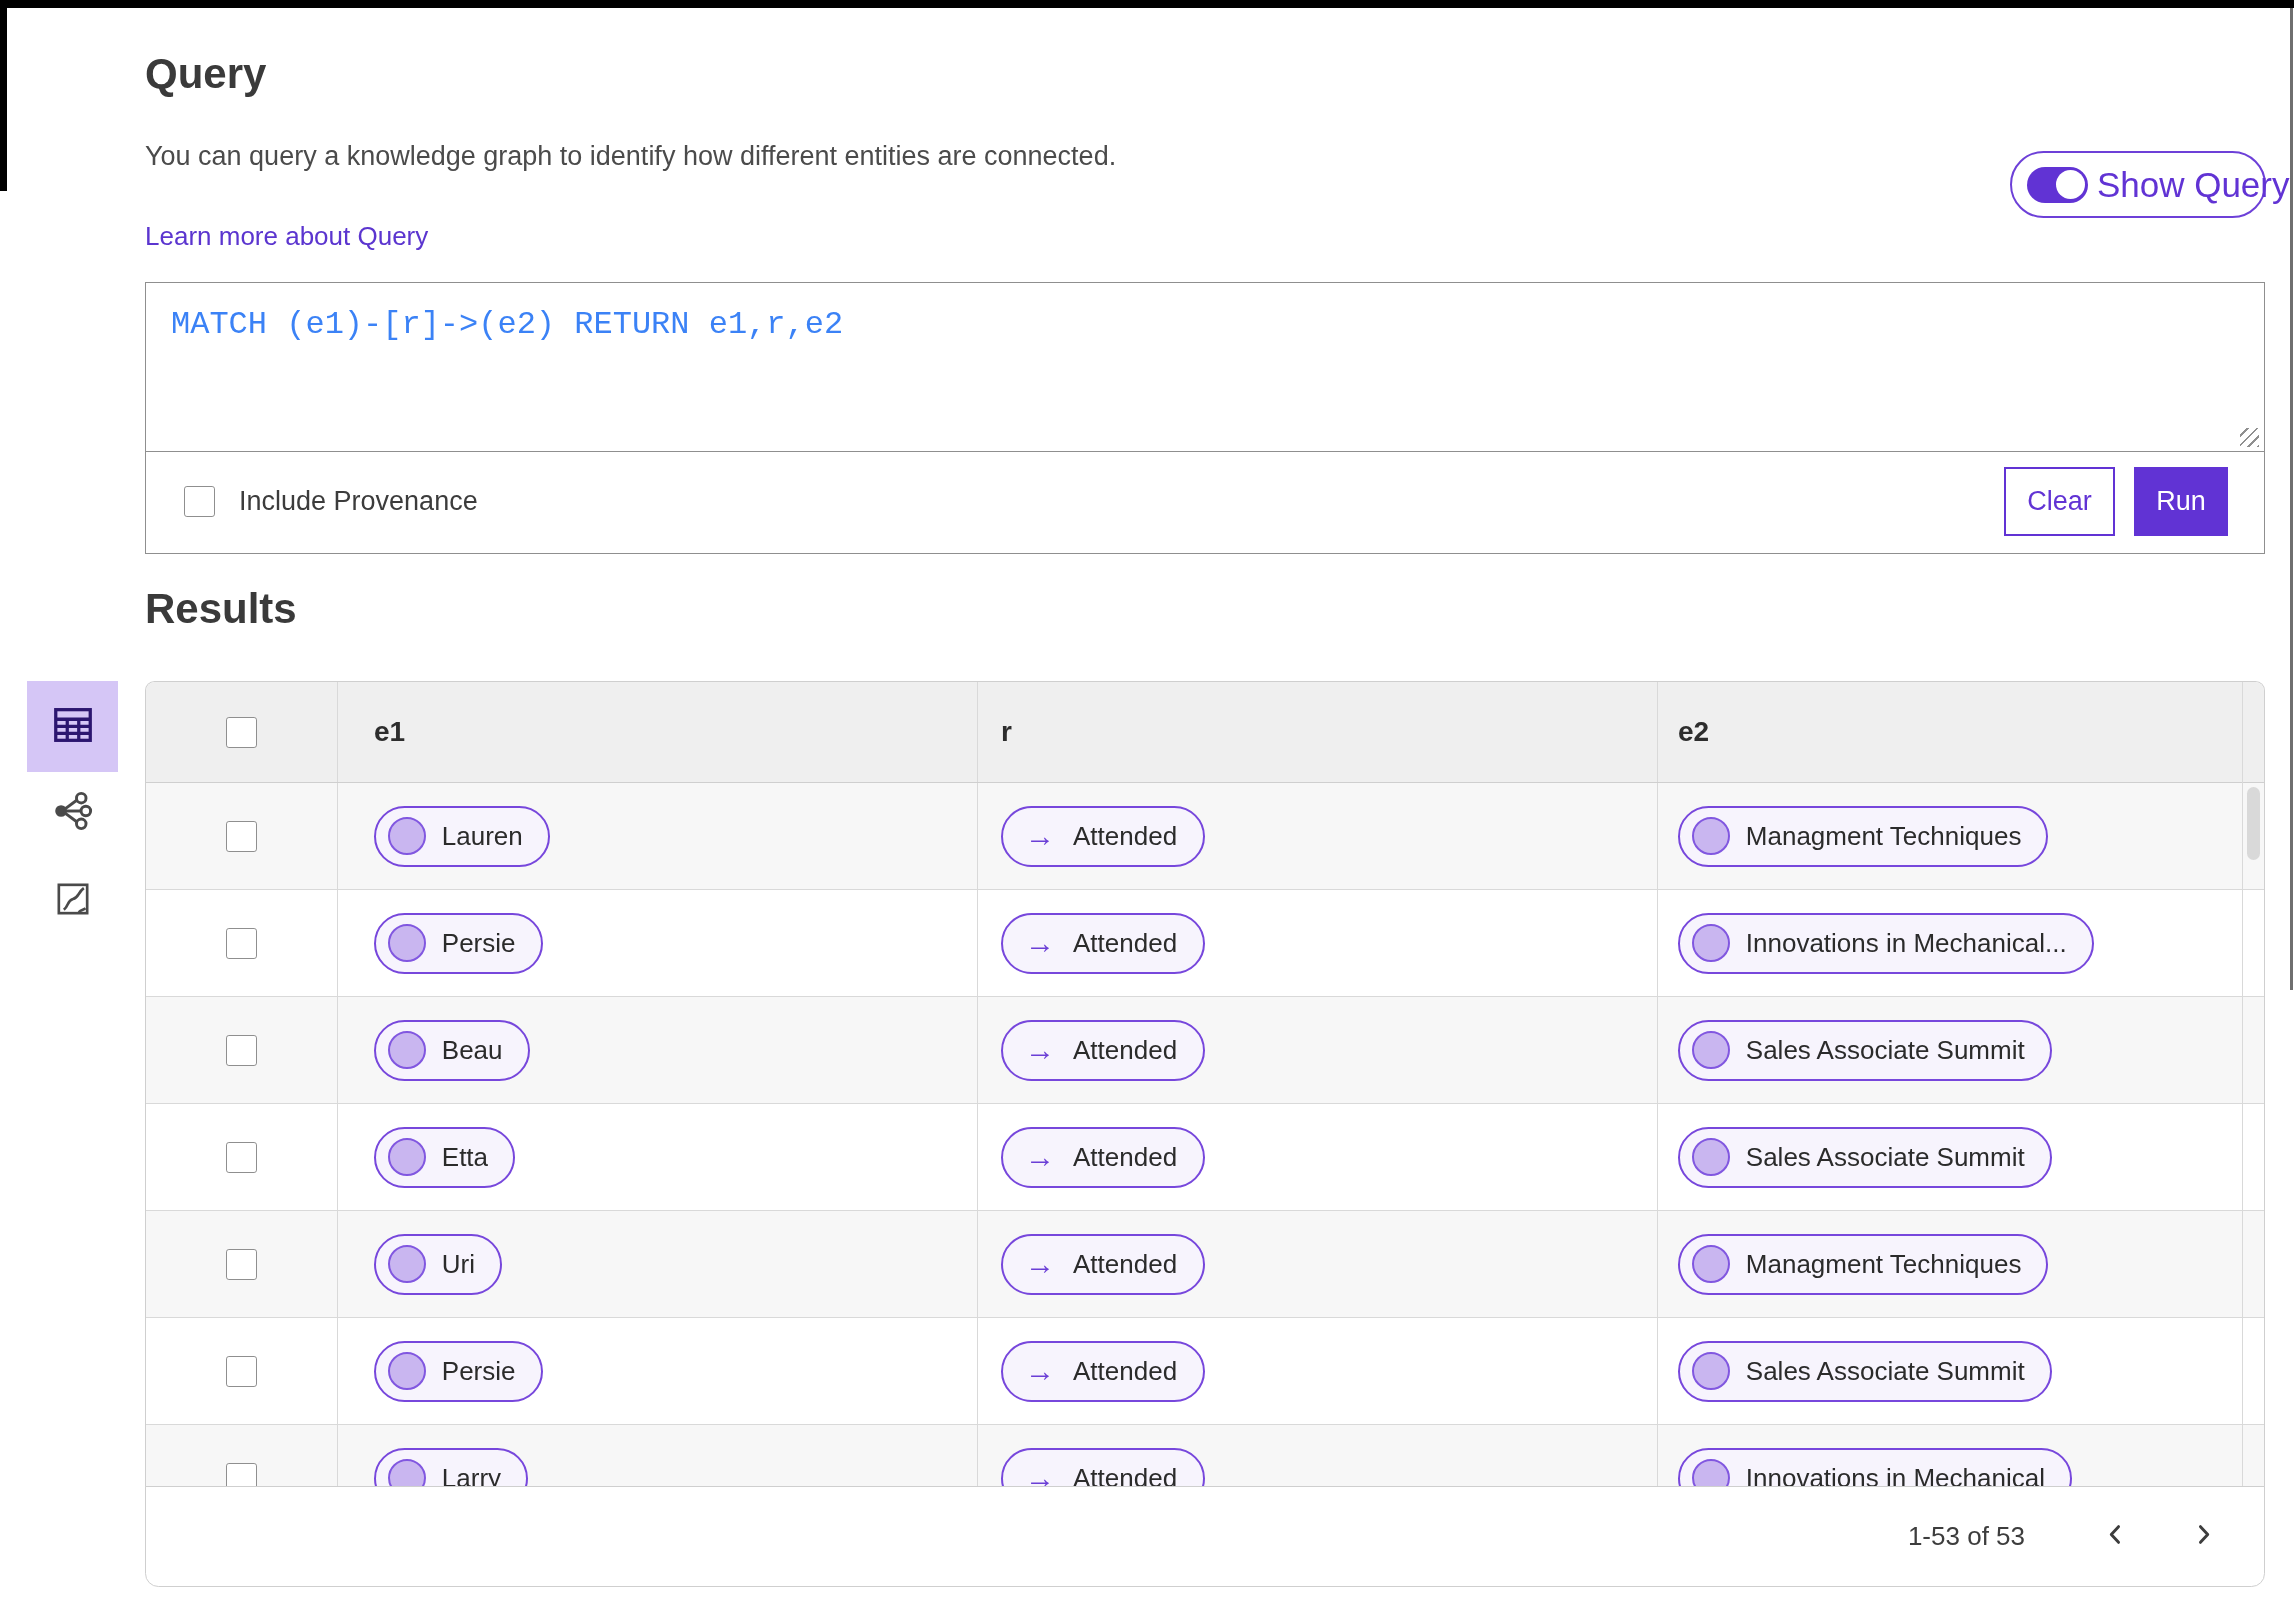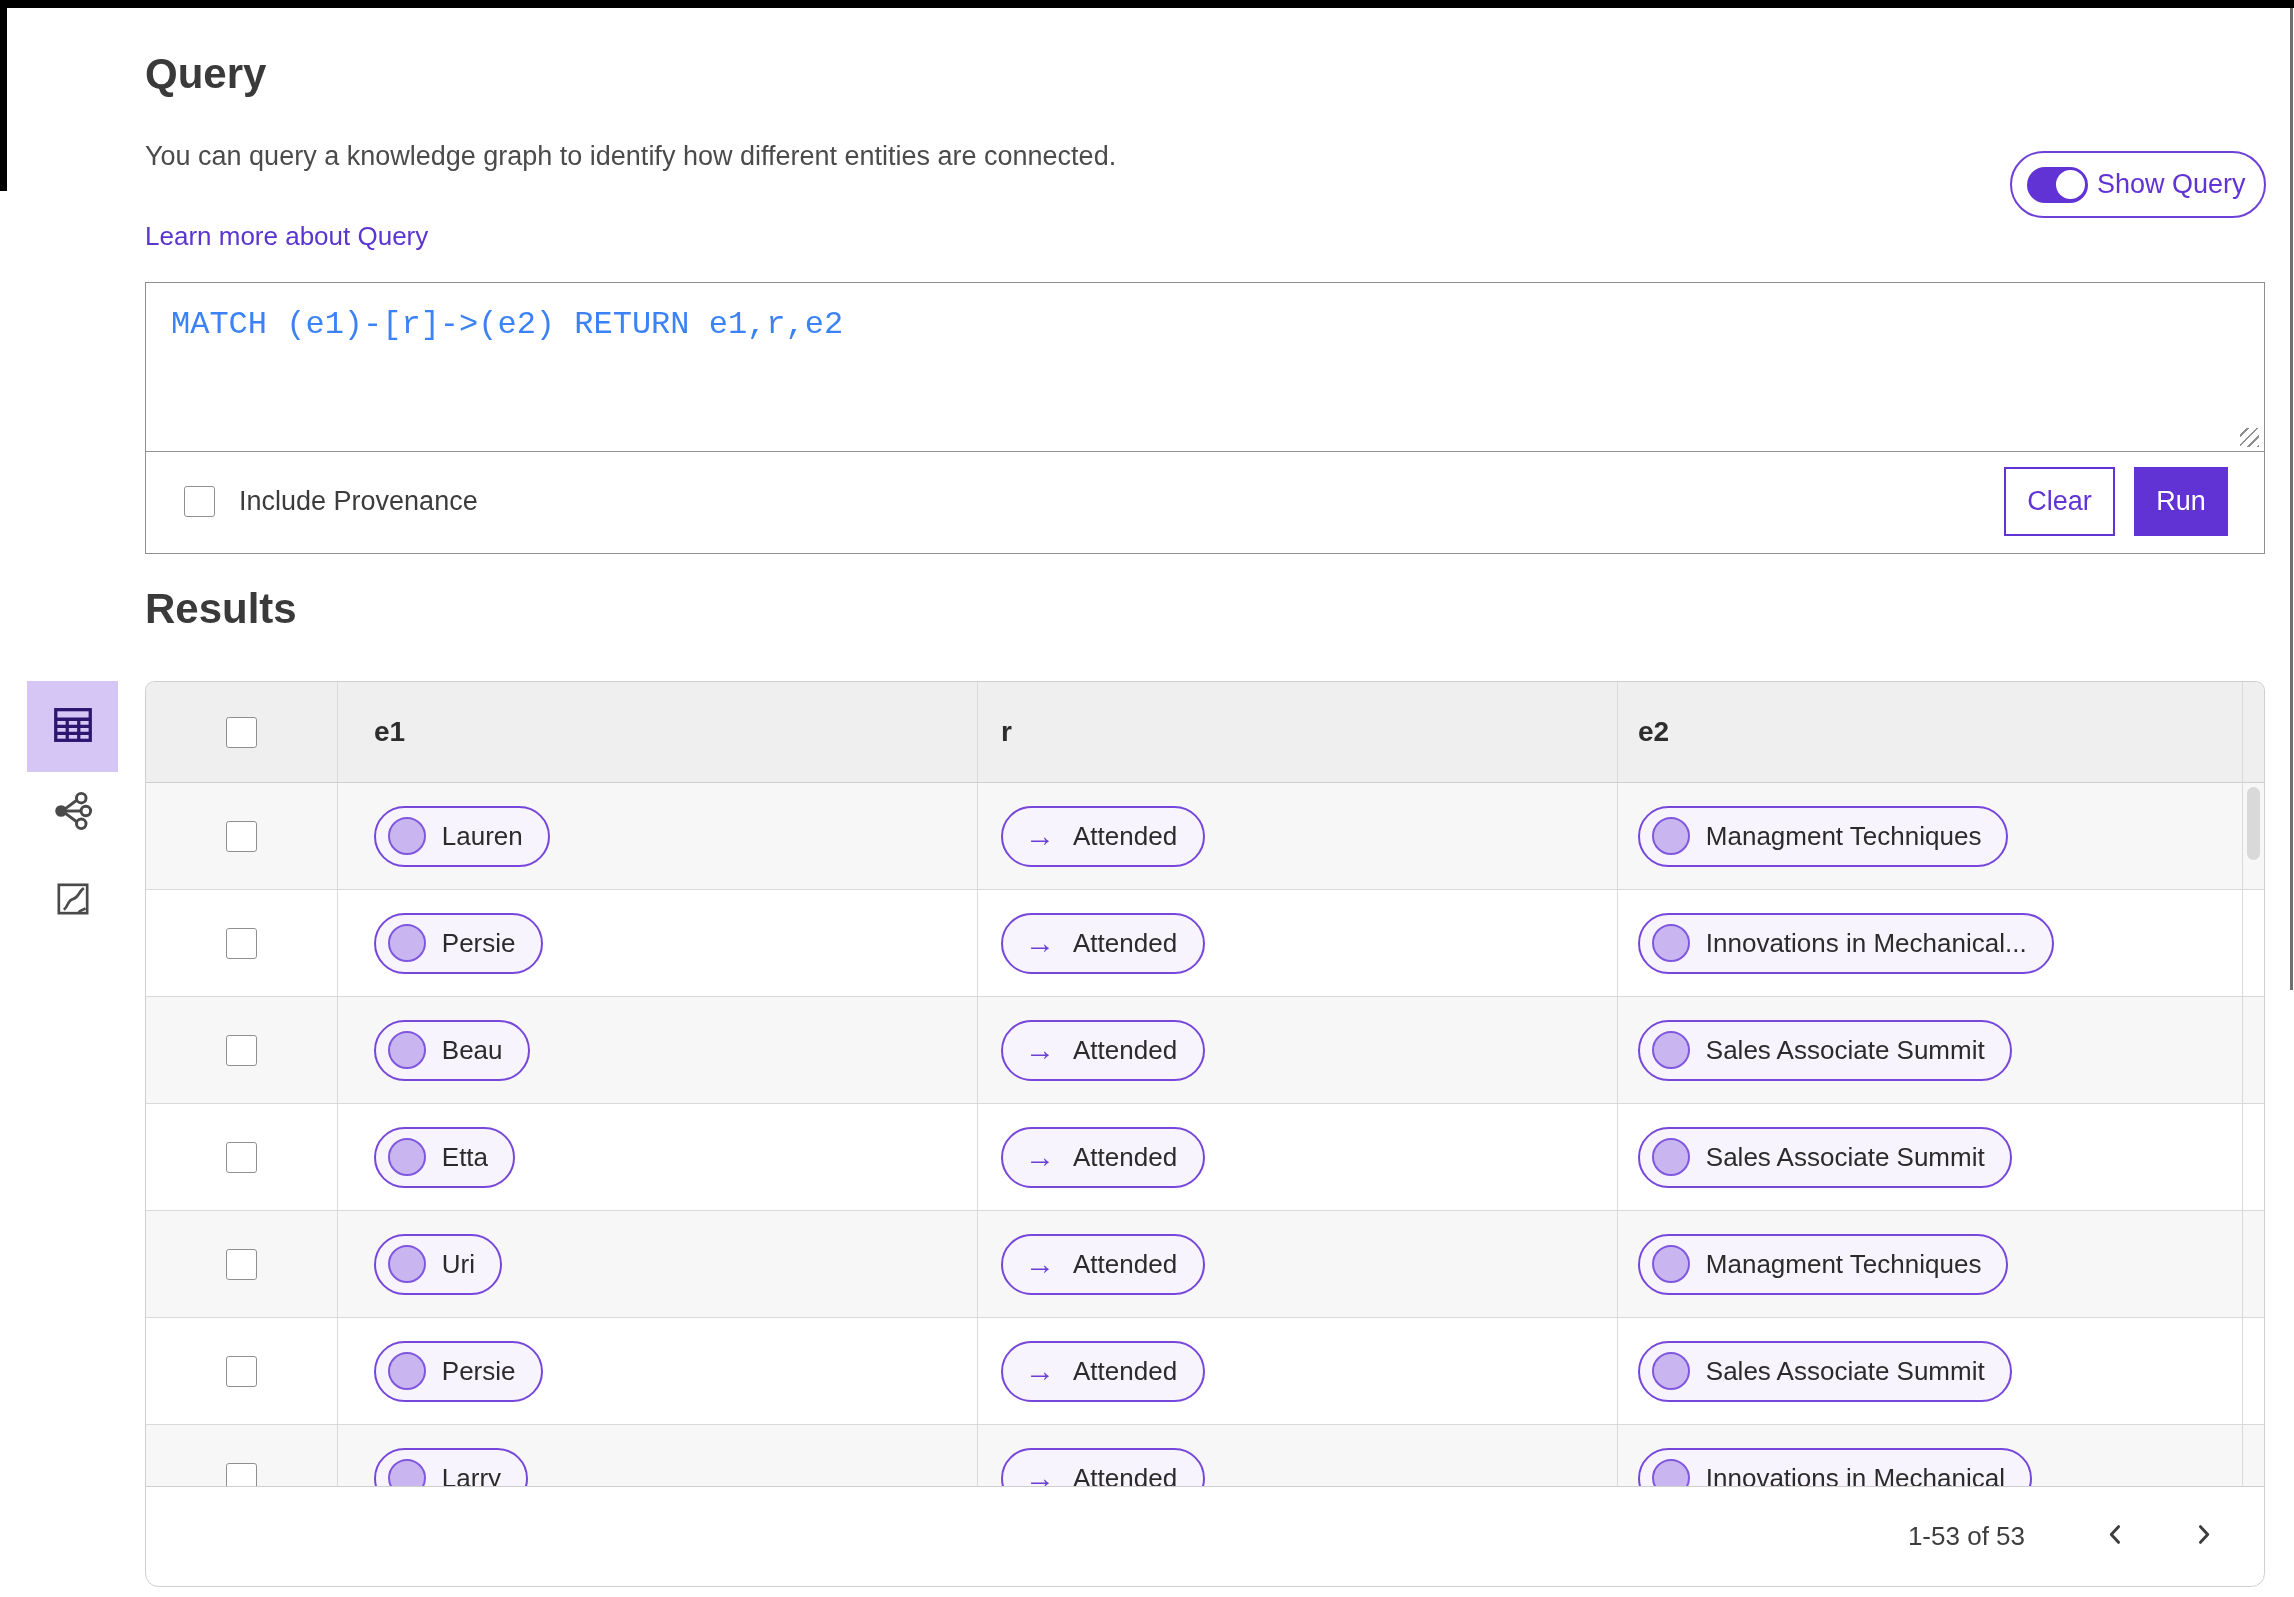--- a/index.html
+++ b/index.html
@@ -14,21 +14,21 @@
   
   .query-title   { position:absolute; left:145px; top:50px; font-size:42px; font-weight:bold; color:#3a3a3a; }
   .query-desc    { position:absolute; left:145px; top:141px; font-size:27px; color:#4b4b4b; }
   .learn-more    { position:absolute; left:145px; top:206px; font-size:26px; color:#5b35cf; cursor:pointer;margin-top:15px; }
 
   .show-query-toggle { position:absolute; left:2010px; top:151px; width:256px; height:67px;
                        border:2.9px solid #6d40d8; border-radius:38px; background:#fff;
                        display:flex; align-items:center; cursor:pointer; }
   .switch       { margin-left:15.3px; width:61px; height:36px; background:#6133d4; border-radius:19px; position:relative; flex:none; }
   .switch-knob  { position:absolute; right:3.8px; top:3.8px; width:29px; height:29px; border-radius:50%; background:#fff; }
-  .show-query-label { margin-left:8.6px; font-size:27px; color:#6133d4; white-space:nowrap;text-align:right; }
+  .show-query-label { margin-left:8.6px; font-size:35px; color:#6133d4; white-space:nowrap;text-align:right; }
 
   .query-panel  { position:absolute; left:145px; top:282px; width:2120px; height:272px;
                   border:1.9px solid #8f8f8f; background:#fff; }
   .query-text   { position:absolute; left:25px; top:23px; font-family:"Liberation Mono", monospace;
                   font-size:32px; color:#3b82f6; white-space:pre; }
   .resize-handle{ position:absolute; right:4.8px; top:145px; width:19px; height:19px;
                   background:repeating-linear-gradient(135deg, transparent 0 4.8px, #8f8f8f 4.8px 6.7px); }
   .controls-row { position:absolute; left:0; top:168px; width:100%; height:100px; border-top:1.9px solid #8f8f8f; }
   .provenance   { position:absolute; left:38px; top:0; height:100%; display:flex; align-items:center; gap:24px; cursor:pointer; }
   .checkbox     { width:31px; height:31px; border:1.9px solid #8f8f8f; border-radius:2.9px; background:#fff; flex:none; }
@@ -50,21 +50,21 @@
 
   .results-table { position:absolute; left:145px; top:681px; width:2120px; height:806px;
                    border:1px solid #cfcfcf; border-bottom:none; border-radius:9.6px 9.6px 0 0;
                    overflow:hidden; background:#fff; }
   .thead  { display:flex; height:101px; background:#efefef; border-bottom:1px solid #cfcfcf; }
   .trow   { display:flex; height:107px; background:#fff; border-bottom:1px solid #d9d9d9; }
   .trow.alt { background:#f7f7f7; }
   .col-check { width:191px; flex:none; display:flex; align-items:center; justify-content:center; }
   .col-e1 { width:640px; flex:none; border-left:1px solid #d9d9d9; display:flex; align-items:center; padding-left:36px; }
   .col-r  { width:640px; flex:none; border-left:1px solid #d9d9d9; display:flex; align-items:center; padding-left:23px; }
-  .col-e2 { flex:1; border-left:1px solid #d9d9d9; display:flex; align-items:center; padding-left:20px; }
+  .col-e2 { flex:1; border-left:1px solid #d9d9d9; display:flex; align-items:center; padding-left:20px;margin-left:40px; }
   .th-label { font-size:28px; font-weight:bold; color:#2d2d2d; }
 
   .entity-pill { display:inline-flex; align-items:center; height:61px; gap:16.3px;
                  border:2.9px solid #7747dc; border-radius:32.5px; background:#f7f4fd;
                  padding:0 25px 0 11.5px; cursor:pointer; }
   .entity-circle { width:38px; height:38px; border-radius:50%; background:#c9b6f0; border:2.9px solid #8157e0; flex:none; }
   .entity-label  { font-size:26px; color:#2b2b2b; white-space:nowrap; }
 
   .relation-pill { display:inline-flex; align-items:center; height:61px; gap:18px;
                    border:2.9px solid #7747dc; border-radius:32.5px; background:#f7f4fd;

